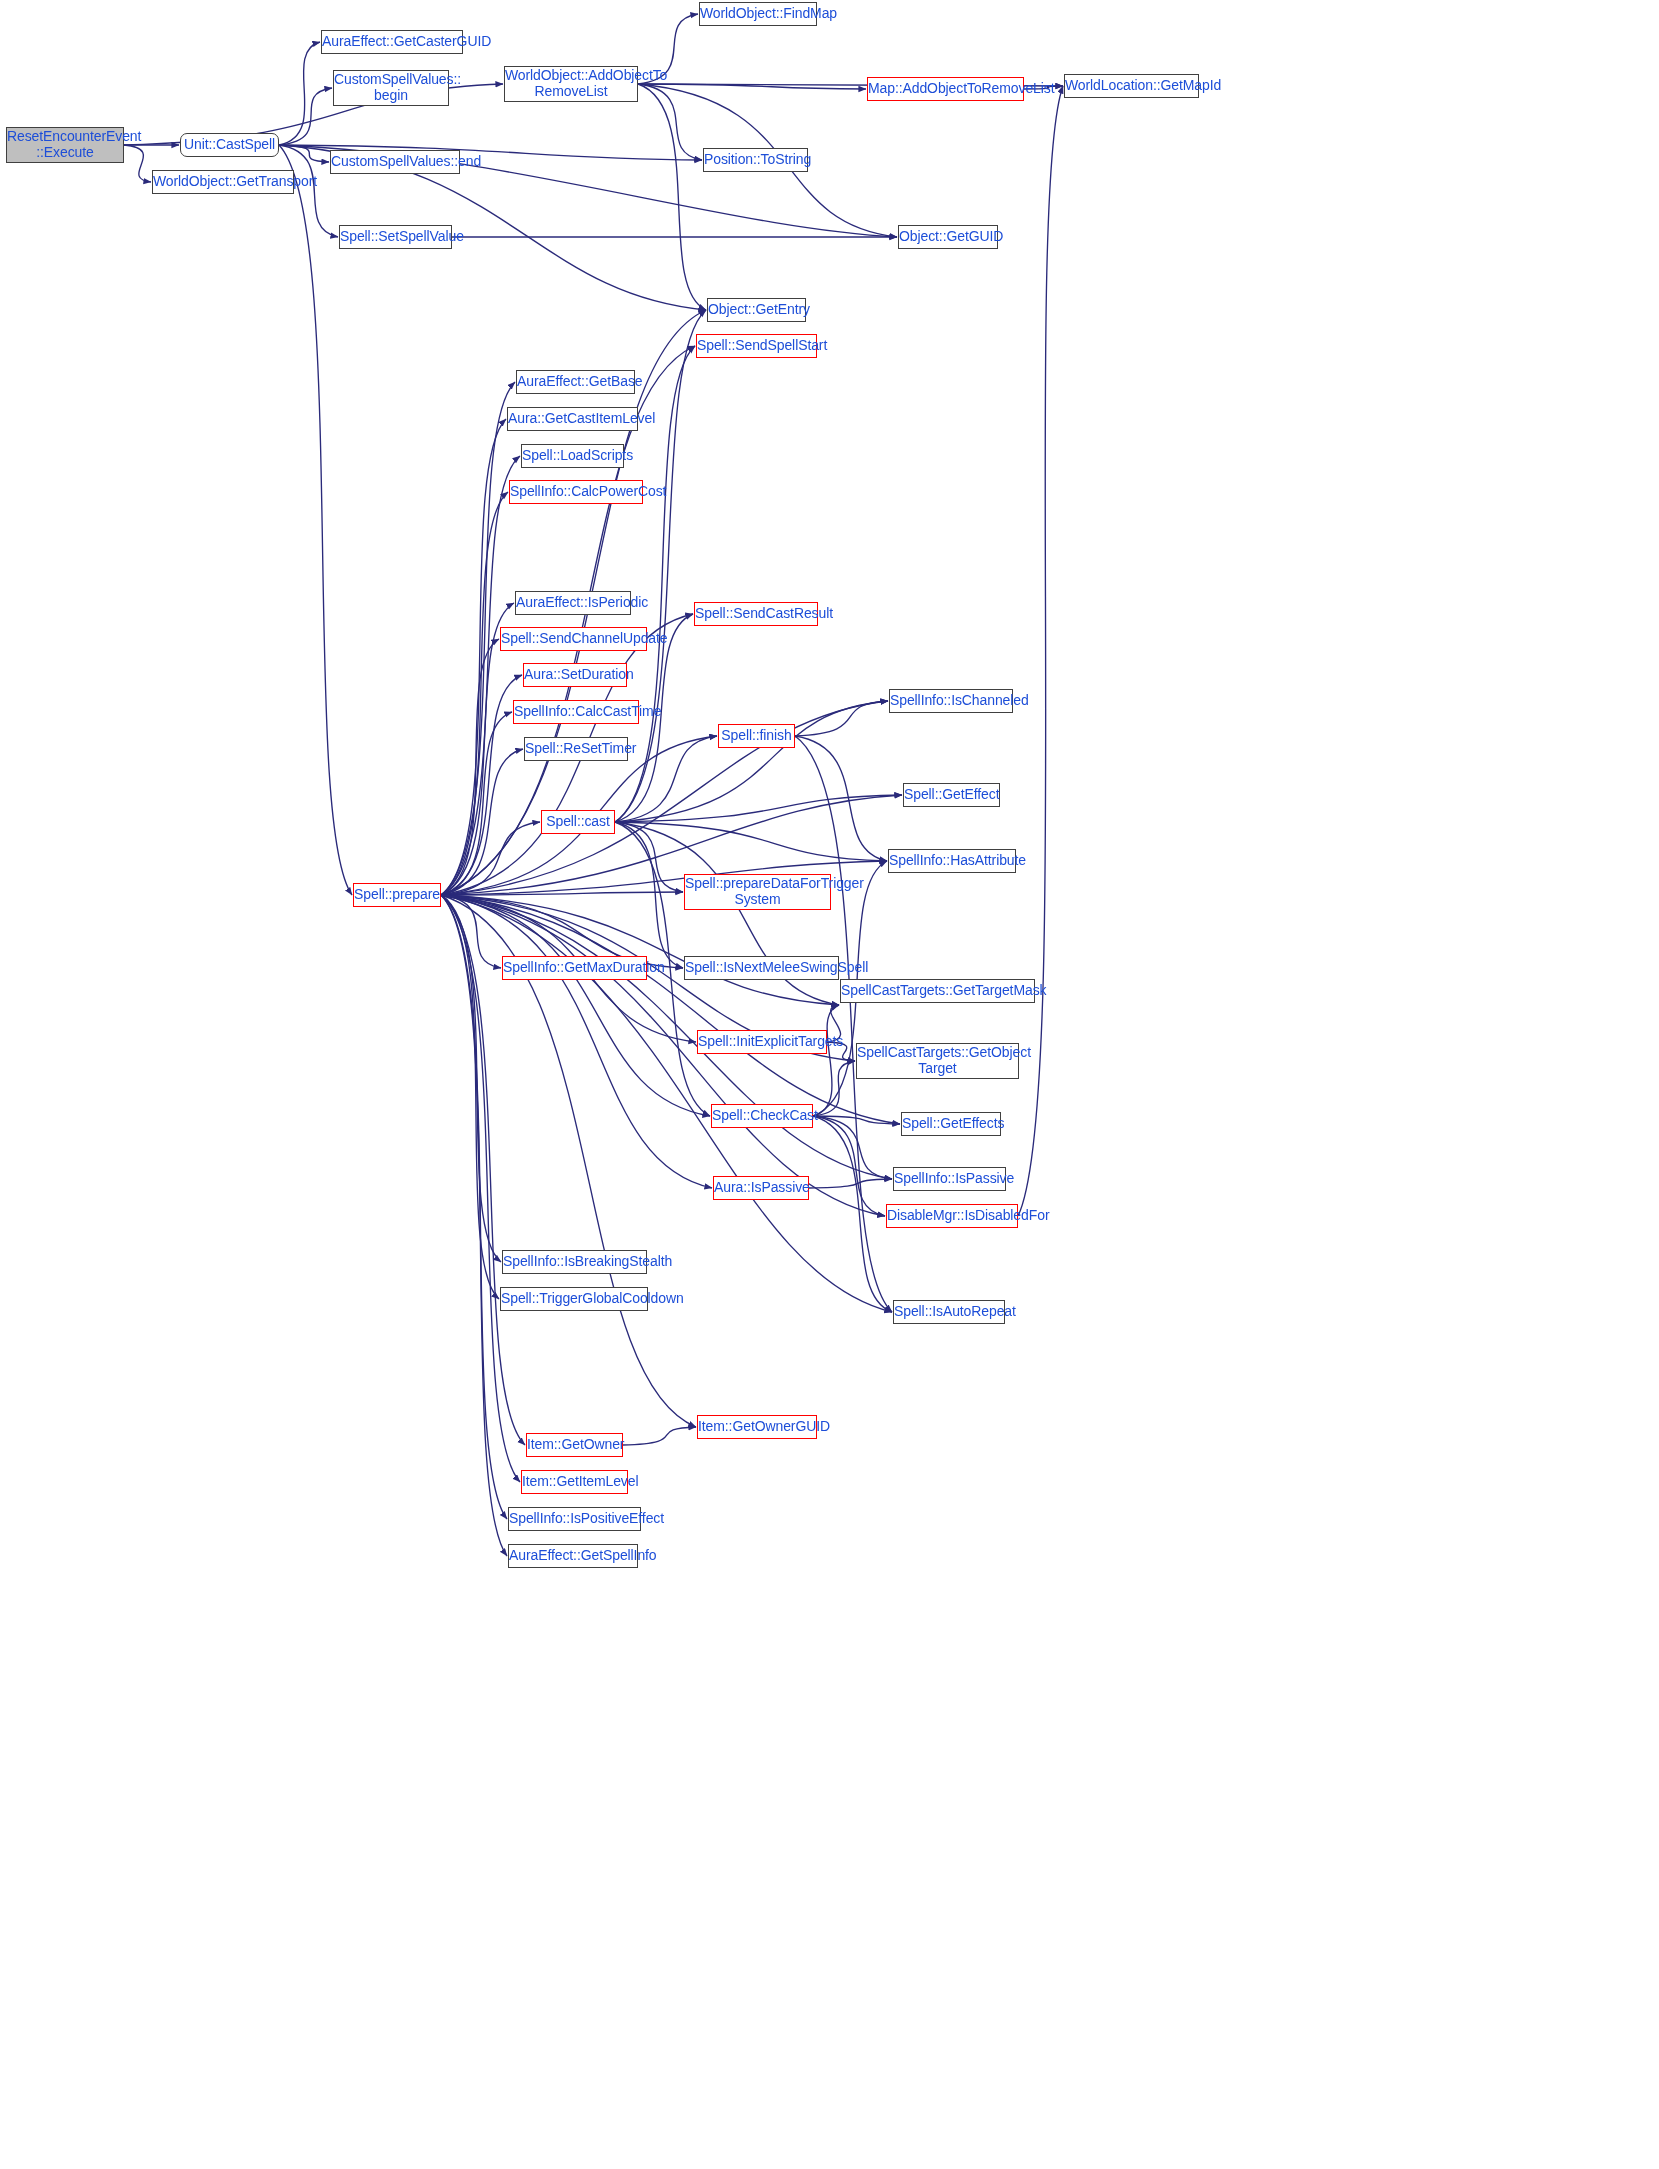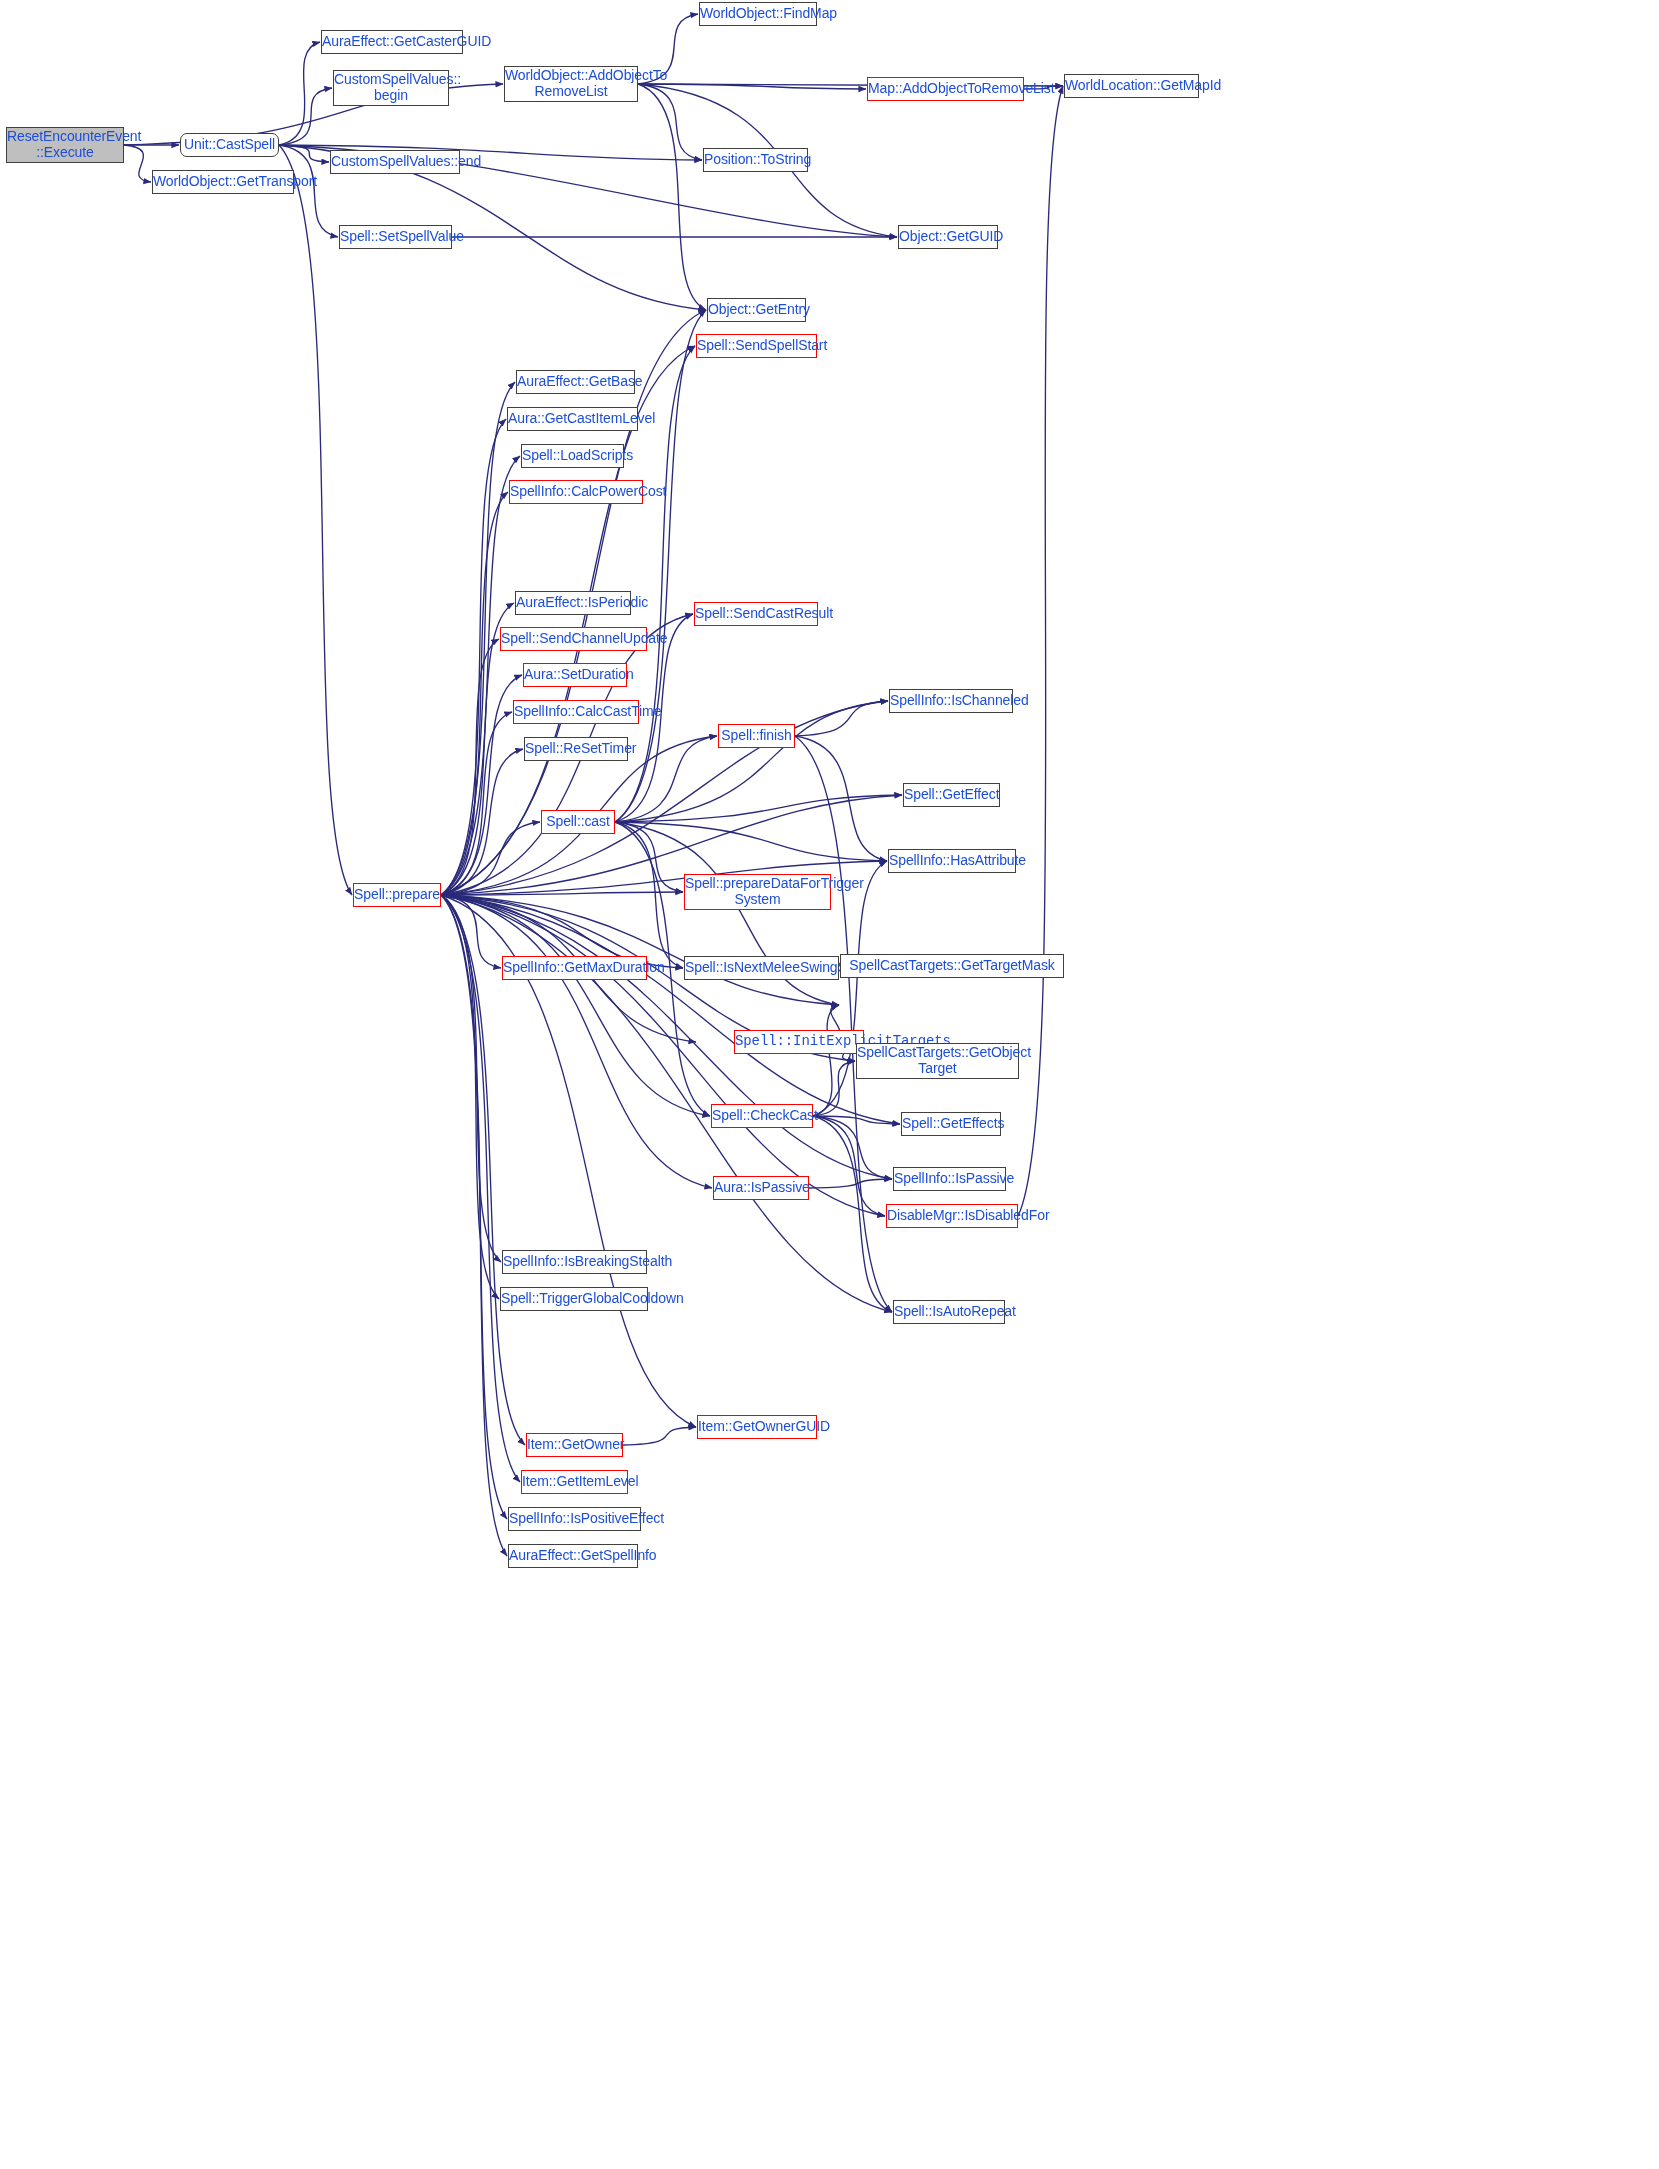--- a/index.html
+++ b/index.html
@@ -173,22 +173,22 @@
       <div class="node black" style="left: 889px; top: 689px; width: 124px; height: 24px;"><span>SpellInfo::IsChanneled</span></div>
       <div class="node red" style="left: 718px; top: 724px; width: 77px; height: 24px;"><span>Spell::finish</span></div>
       <div class="node black" style="left: 903px; top: 783px; width: 97px; height: 24px;"><span>Spell::GetEffect</span></div>
       <div class="node red" style="left: 541px; top: 810px; width: 74px; height: 24px;"><span>Spell::cast</span></div>
       <div class="node black" style="left: 888px; top: 849px; width: 128px; height: 24px;"><span>SpellInfo::HasAttribute</span></div>
       <div class="node red" style="left: 353px; top: 883px; width: 88px; height: 24px;"><span>Spell::prepare</span></div>
       <div class="node red" style="left: 684px; top: 874px; width: 147px; height: 36px;"><span>Spell::prepareDataForTrigger
 System</span></div>
       <div class="node red" style="left: 502px; top: 956px; width: 145px; height: 24px;"><span>SpellInfo::GetMaxDuration</span></div>
       <div class="node black" style="left: 684px; top: 956px; width: 155px; height: 24px;"><span>Spell::IsNextMeleeSwingSpell</span></div>
-      <div class="node black" style="left: 840px; top: 954px; width: 224px; height: 24px;"><span>SpellCastTargets::GetTargetMask</span></div>
-      <div class="node red" style="left: 734px; top: 1030px; width: 130px; height: 24px; font-family: Liberation Mono, monospace;"><span>Spell::InitExplicitTargets</span></div>
+      <div class="node black" style="left: 840px; top: 979px; width: 195px; height: 24px;"><span>SpellCastTargets::GetTargetMask</span></div>
+      <div class="node red" style="left: 697px; top: 1030px; width: 130px; height: 24px;"><span>Spell::InitExplicitTargets</span></div>
       <div class="node black" style="left: 856px; top: 1043px; width: 163px; height: 36px;"><span>SpellCastTargets::GetObject
 Target</span></div>
       <div class="node red" style="left: 711px; top: 1104px; width: 102px; height: 24px;"><span>Spell::CheckCast</span></div>
       <div class="node black" style="left: 901px; top: 1112px; width: 100px; height: 24px;"><span>Spell::GetEffects</span></div>
       <div class="node black" style="left: 893px; top: 1167px; width: 113px; height: 24px;"><span>SpellInfo::IsPassive</span></div>
       <div class="node red" style="left: 713px; top: 1176px; width: 96px; height: 24px;"><span>Aura::IsPassive</span></div>
       <div class="node red" style="left: 886px; top: 1204px; width: 132px; height: 24px;"><span>DisableMgr::IsDisabledFor</span></div>
       <div class="node black" style="left: 502px; top: 1250px; width: 145px; height: 24px;"><span>SpellInfo::IsBreakingStealth</span></div>
       <div class="node black" style="left: 500px; top: 1287px; width: 148px; height: 24px; justify-content: flex-end;"><span>Spell::TriggerGlobalCooldown</span></div>
       <div class="node black" style="left: 893px; top: 1300px; width: 112px; height: 24px;"><span>Spell::IsAutoRepeat</span></div>

